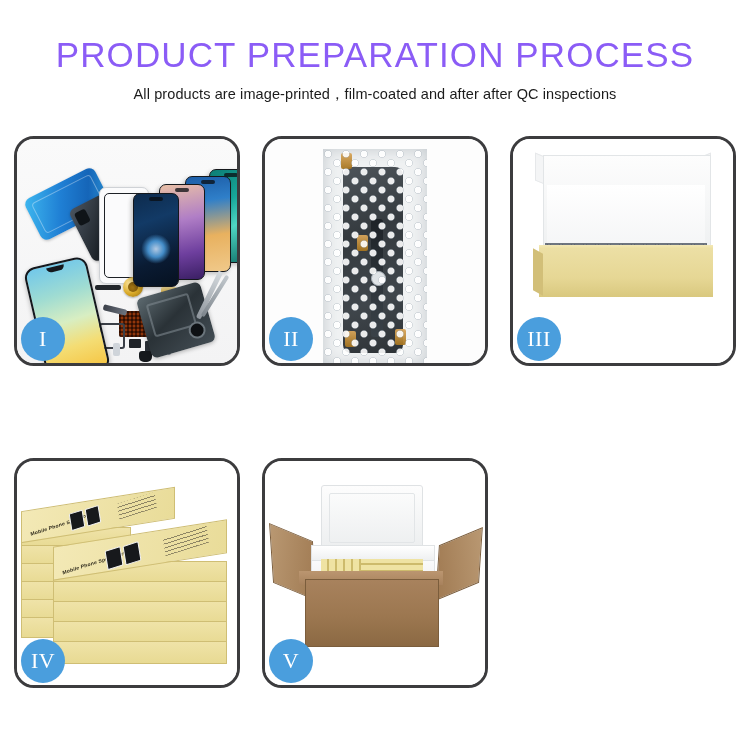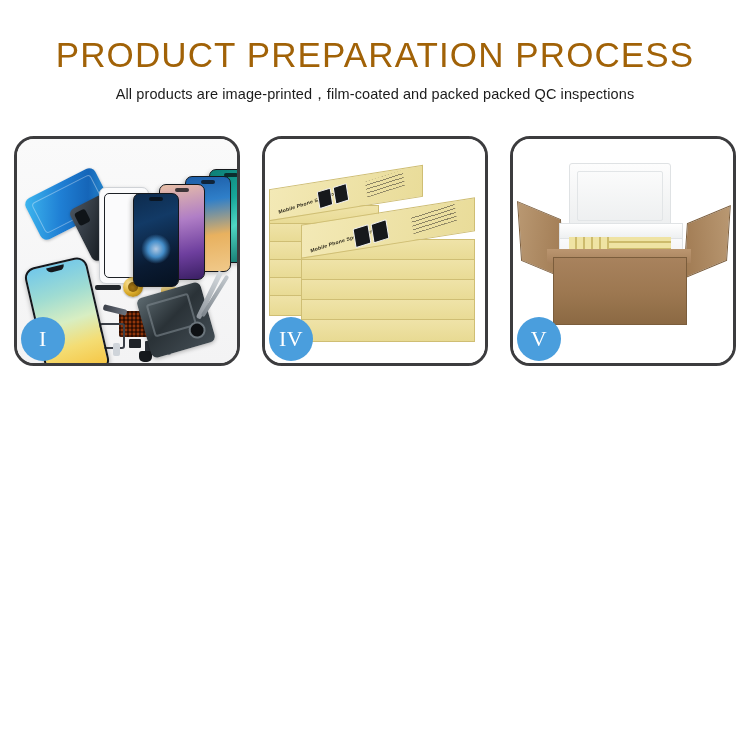--- a/index.html
+++ b/index.html
@@ -21,21 +21,21 @@
     position: absolute;
     left: 0;
     top: 34px;
     width: 750px;
     text-align: center;
   }
   .title {
     font-family: "Liberation Sans", sans-serif;
     font-size: 35px;
     letter-spacing: 1.1px;
-    color: #a16207;
+    color: #8b5cf6;
     font-weight: 400;
     line-height: 42px;
     white-space: nowrap;
   }
   .subtitle {
     font-family: "Liberation Sans", sans-serif;
     font-size: 14.5px;
     color: #1b1b1b;
     font-weight: 400;
     margin-top: 9px;
@@ -396,21 +396,21 @@
   .c6tab2{
     position:absolute; left:46px; top:180px; width:16px; height:14px;
     background:#9c8158; opacity:.8;
   }
 </style>
 </head>
 <body>
 
 <div class="header">
   <div class="title">PRODUCT PREPARATION PROCESS</div>
-  <div class="subtitle">All products are image-printed，film-coated and packed packed QC inspections</div>
+  <div class="subtitle">All products are image-printed，film-coated and after after QC inspections</div>
 </div>
 
 <div class="grid">
 
   <div class="panel">
     <div class="panel-stage">
       <div class="p1bg"></div>
 
       <div class="film"></div>
       <div class="phoneback-sm"></div>
@@ -451,21 +451,51 @@
         <div class="screw" style="left:72px;top:74px"></div>
       </div>
 
       <div class="frame"></div>
       <div class="tweezer"></div>
       <div class="tweezer2"></div>
     </div>
     <div class="badge">I</div>
   </div>
 
-
+  <div class="panel">
+    <div class="panel-stage">
+      <div class="p2bg"></div>
+      <div class="bubblebag">
+        <div class="screenpart"></div>
+        <div class="flexstrip"></div>
+        <div class="p2dot"></div>
+        <div class="tab-amber" style="left:18px;top:4px"></div>
+        <div class="tab-amber" style="left:34px;top:86px"></div>
+        <div class="tab-amber" style="left:22px;top:182px"></div>
+        <div class="tab-amber" style="left:72px;top:180px"></div>
+        <div class="bubbletex"></div>
+      </div>
+    </div>
+    <div class="badge">II</div>
+  </div>
+
+  <div class="panel">
+    <div class="panel-stage">
+      <div class="p3bg"></div>
+      <div class="lid-flapL"></div>
+      <div class="lid-flapR"></div>
+      <div class="lid-back"></div>
+      <div class="foam"></div>
+      <div class="boxtray-inner"></div>
+      <div class="boxtray-lip"></div>
+      <div class="boxtray"></div>
+      <div class="boxtray-side"></div>
+    </div>
+    <div class="badge">III</div>
+  </div>
 
   <div class="panel">
     <div class="panel-stage">
       <div class="p4bg"></div>
       <div class="stackwrap">
 
         <div class="ybox" style="left:2px;  top:52px;  width:108px; height:19px;"></div>
         <div class="ybox" style="left:2px;  top:70px;  width:108px; height:19px;"></div>
         <div class="ybox" style="left:2px;  top:88px;  width:108px; height:19px;"></div>
         <div class="ybox" style="left:2px;  top:106px; width:108px; height:19px;"></div>

